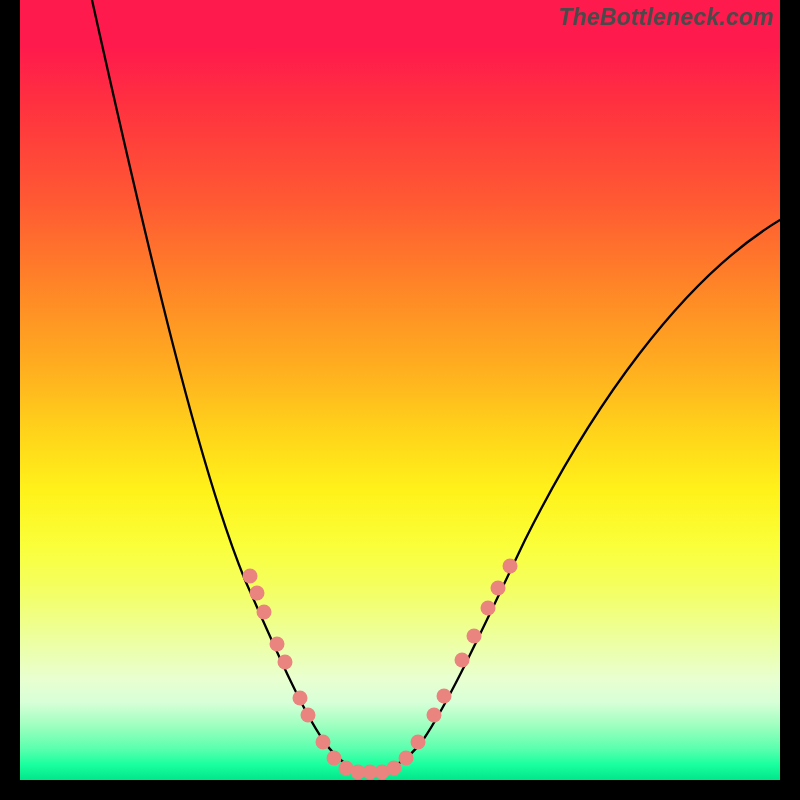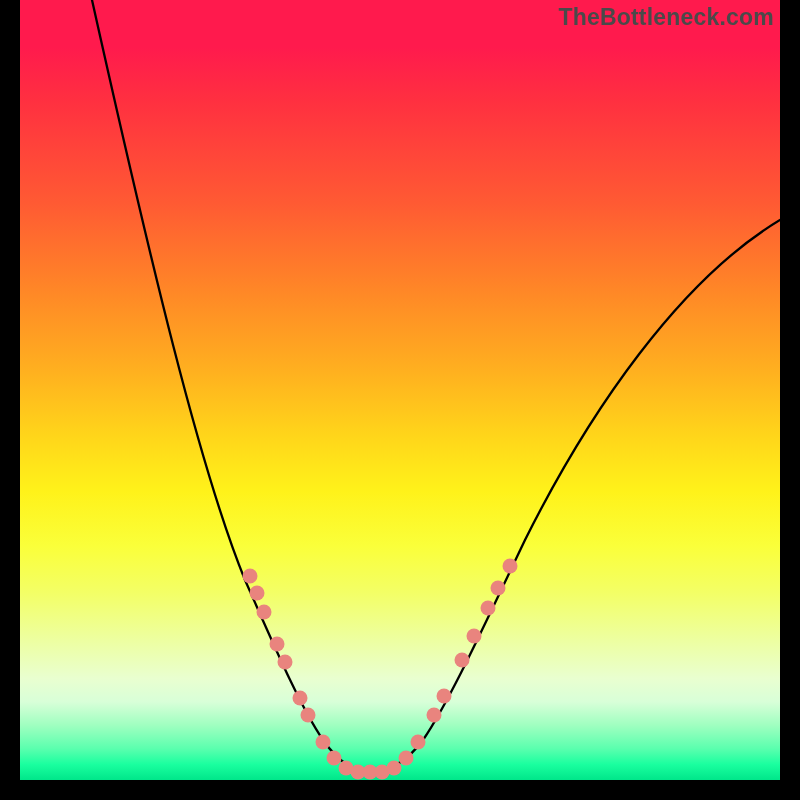--- a/index.html
+++ b/index.html
@@ -9,20 +9,21 @@
     height: 800px;
     background: #000;
     overflow: hidden;
     font-family: Arial, Helvetica, sans-serif;
   }
   .frame {
     position: relative;
     width: 782px;
     height: 800px;
     background: #000;
+    font-style: italic;
   }
   .plot-area {
     position: absolute;
     left: 20px;
     top: 0;
     width: 760px;
     height: 780px;
     background: linear-gradient(
       to bottom,
       #ff1a4d 0%,

